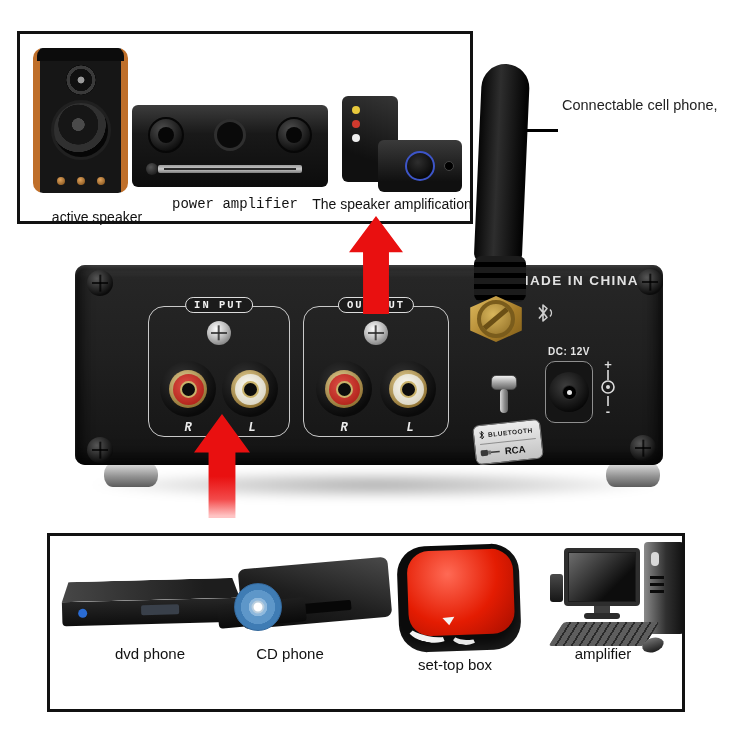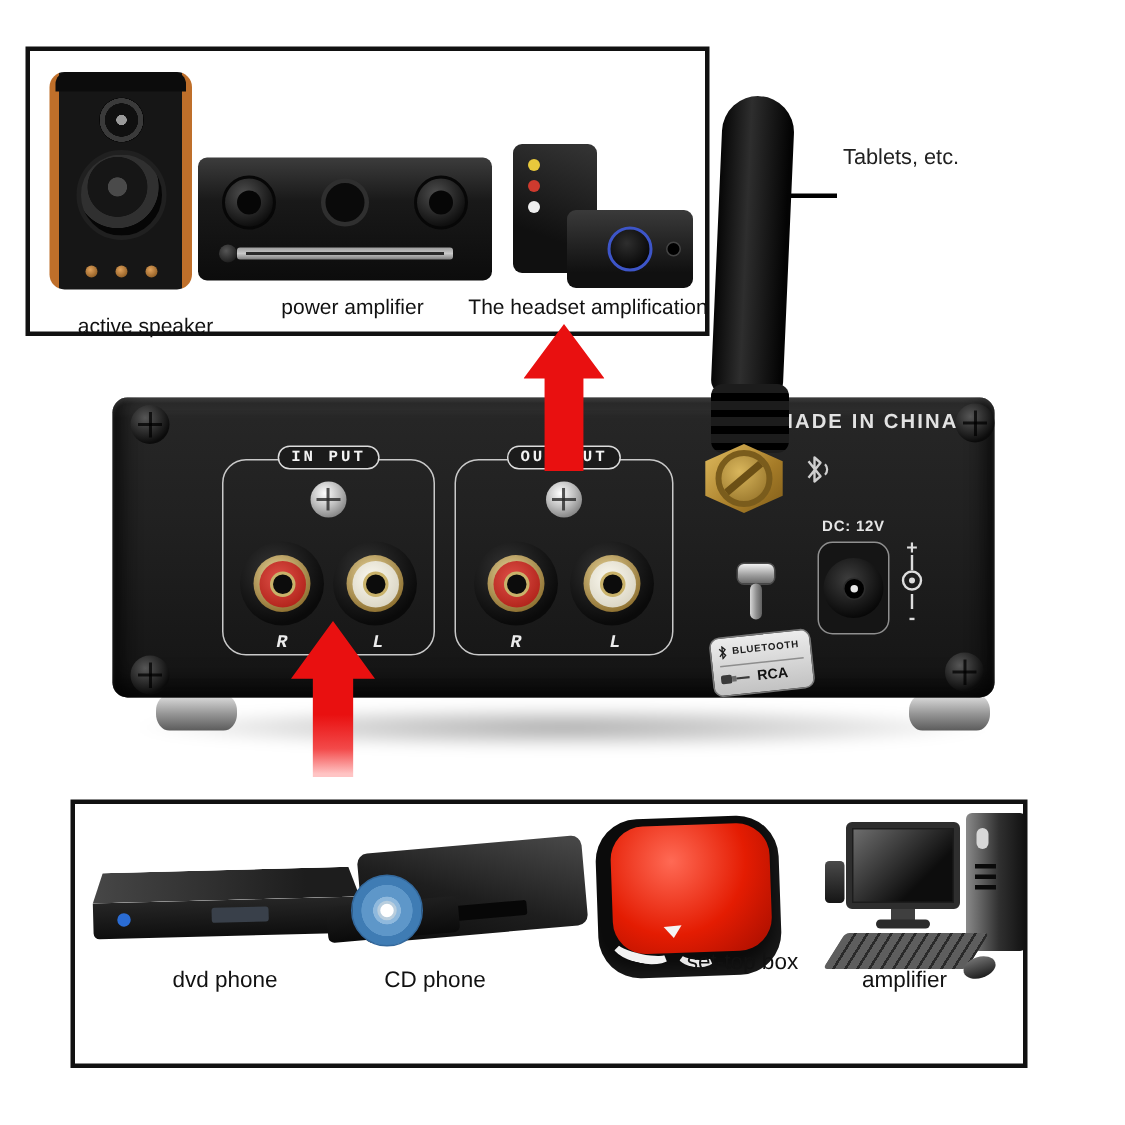--- a/index.html
+++ b/index.html
@@ -228,27 +228,27 @@
         <i style="top:24px;background:#cf3a2e;"></i>
         <i style="top:38px;background:#efefef;"></i>
       </div>
       <div class="hamp-front">
         <div class="hamp-knob"></div>
         <div class="hamp-jack"></div>
       </div>
     </div>
 
     <span class="cap" style="left:77px;top:175px;">active speaker</span>
-    <span class="cap" style="left:215px;top:162px;">power amplifier</span>
-    <span class="cap" style="left:372px;top:162px;">The headset amplification</span>
+    <span class="cap" style="left:215px;top:162px;font-family:Liberation Mono, monospace;">power amplifier</span>
+    <span class="cap" style="left:372px;top:162px;">The speaker amplification</span>
   </div>
 
   <div class="callout-line"></div>
   <div class="callout-text">
-    <div>Tablets, etc.</div>
+    <div>Connectable cell phone,</div>
   </div>
 
   <div class="ant-whip"></div>
   <div class="ant-base"></div>
   <div class="ant-sma">
     <div class="ant-sma-core"></div>
   </div>
 
   <div class="amp">
 
@@ -385,17 +385,17 @@
       <div class="pc-mon"></div>
       <div class="pc-stand"></div>
       <div class="pc-standbase"></div>
       <div class="pc-spk"></div>
       <div class="pc-kb"></div>
       <div class="pc-mouse"></div>
     </div>
 
     <span class="cap cap-b" style="left:100px;top:109px;">dvd phone</span>
     <span class="cap cap-b" style="left:240px;top:109px;">CD phone</span>
-    <span class="cap cap-b" style="left:405px;top:97px;margin-left:40px;">set-top box</span>
+    <span class="cap cap-b" style="left:405px;top:120px;">set-top box</span>
     <span class="cap cap-b" style="left:553px;top:109px;">amplifier</span>
   </div>
 
 </div>
 
 </body></html>

